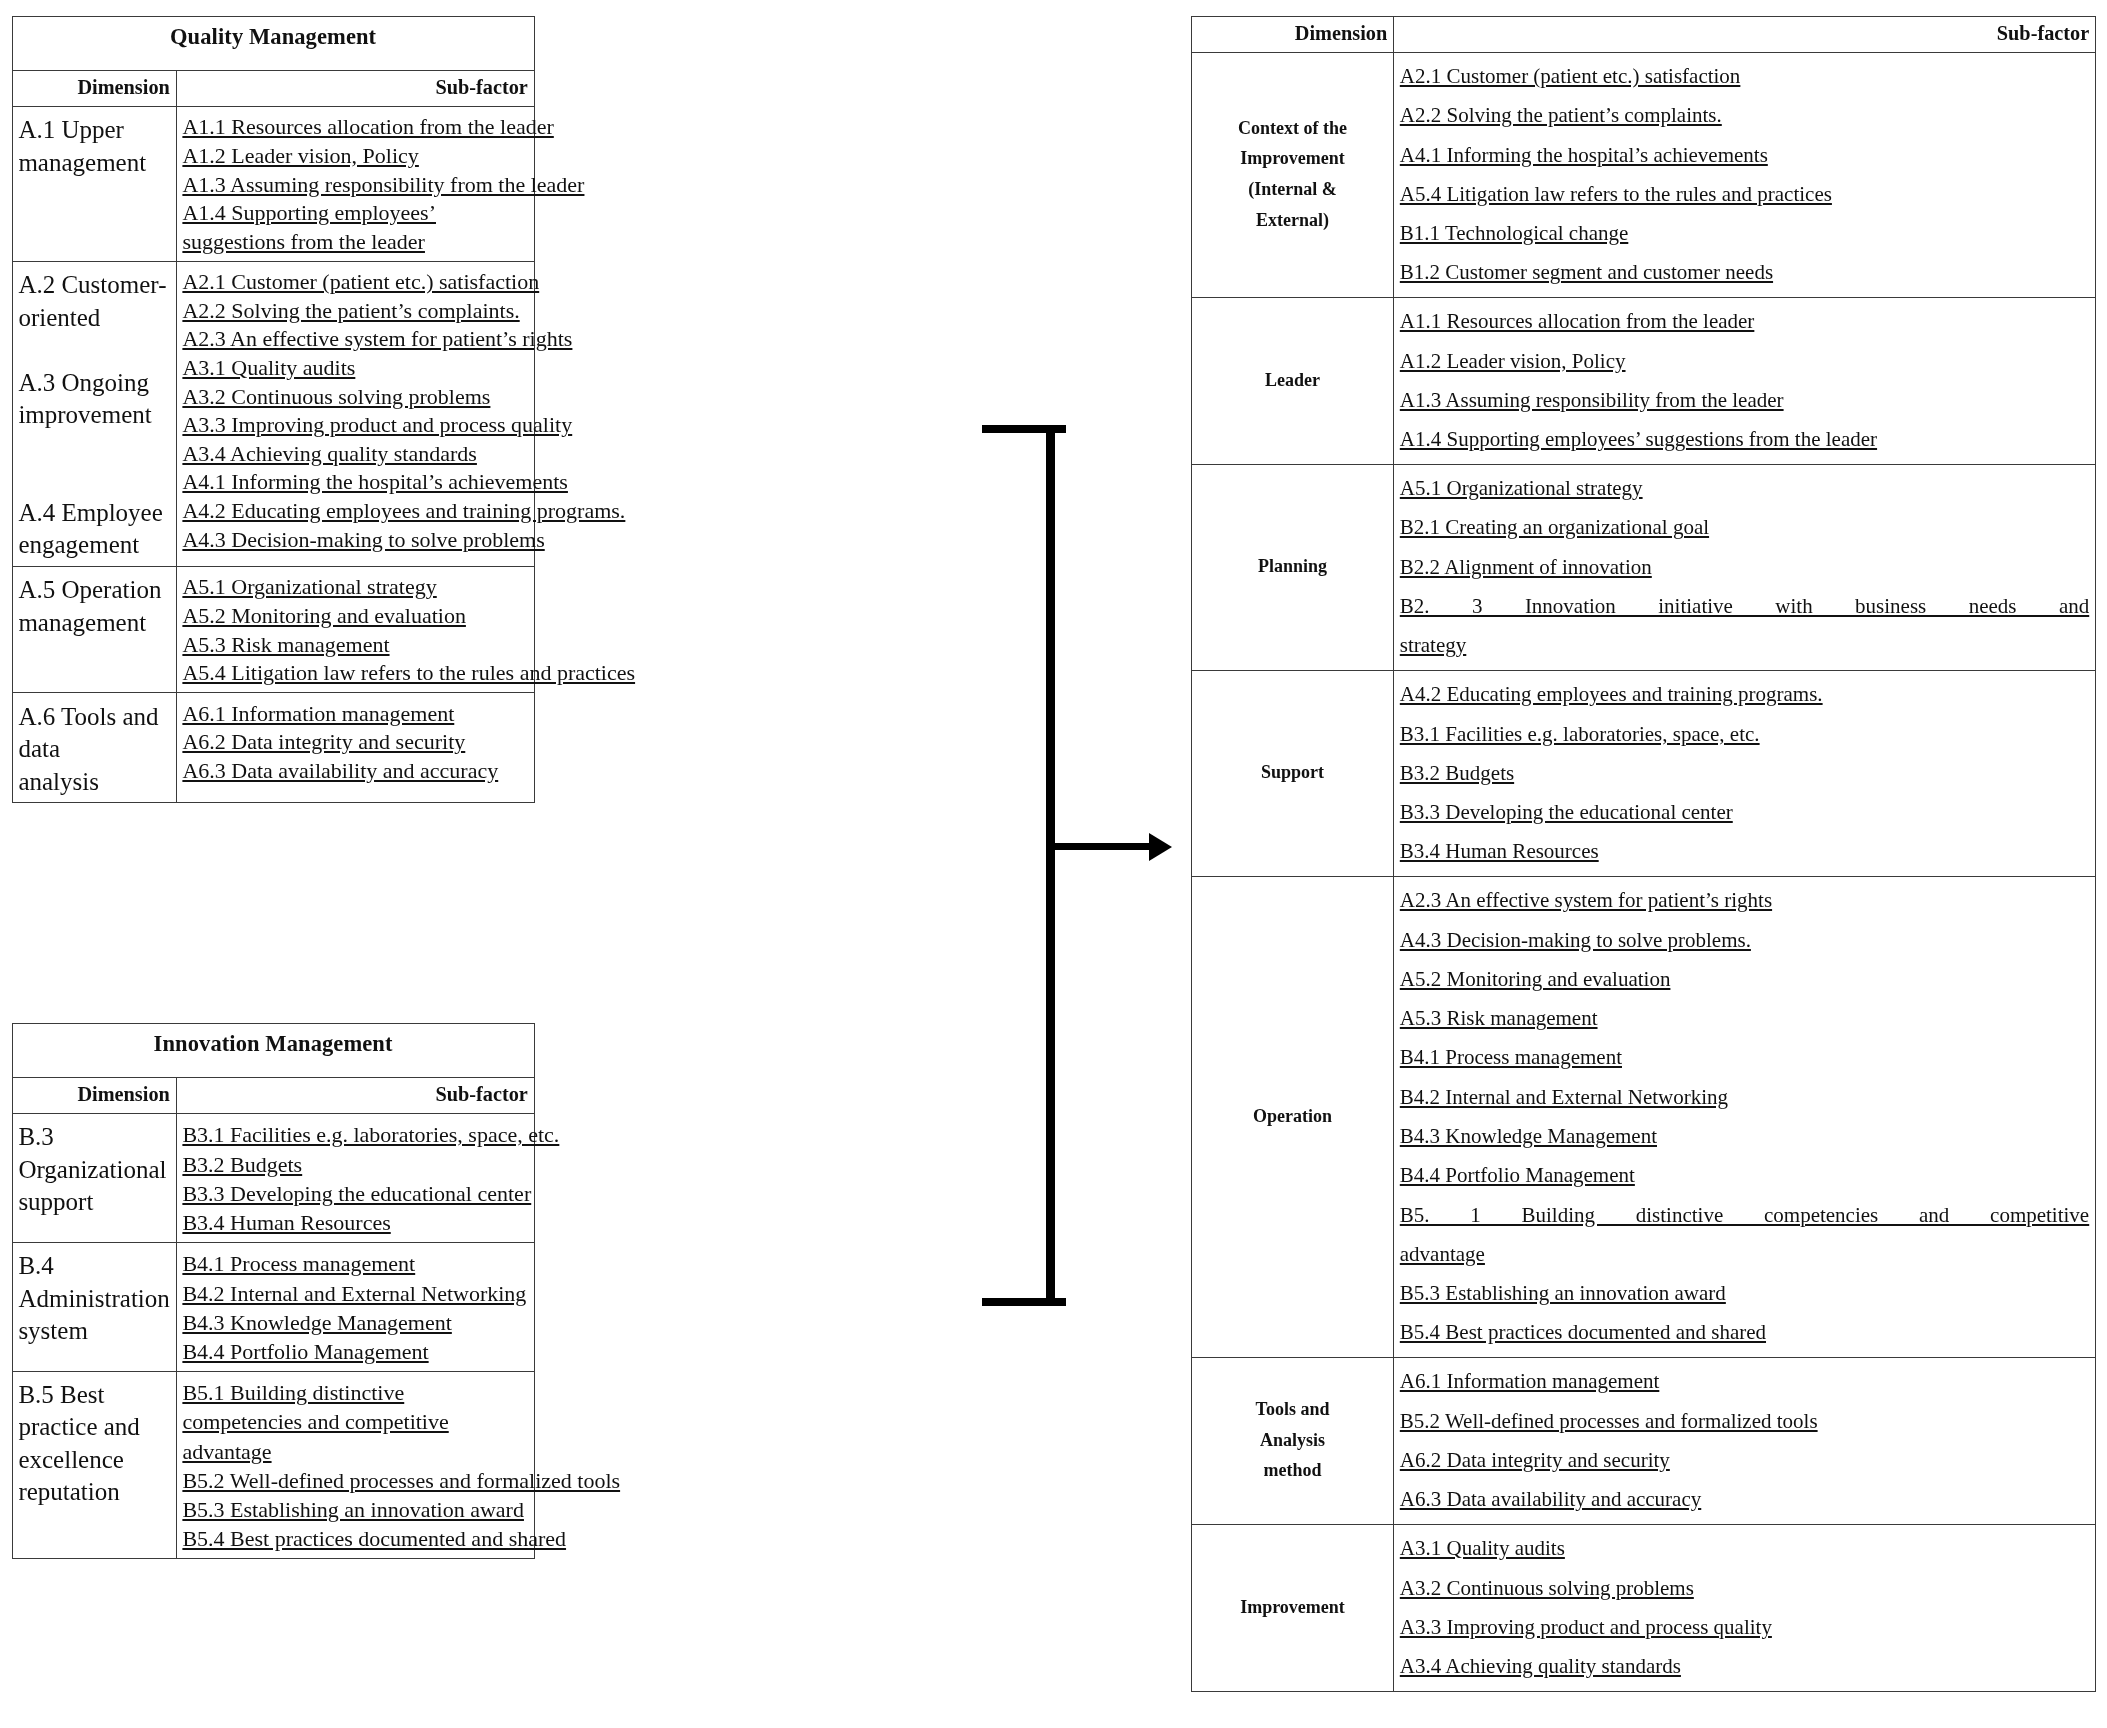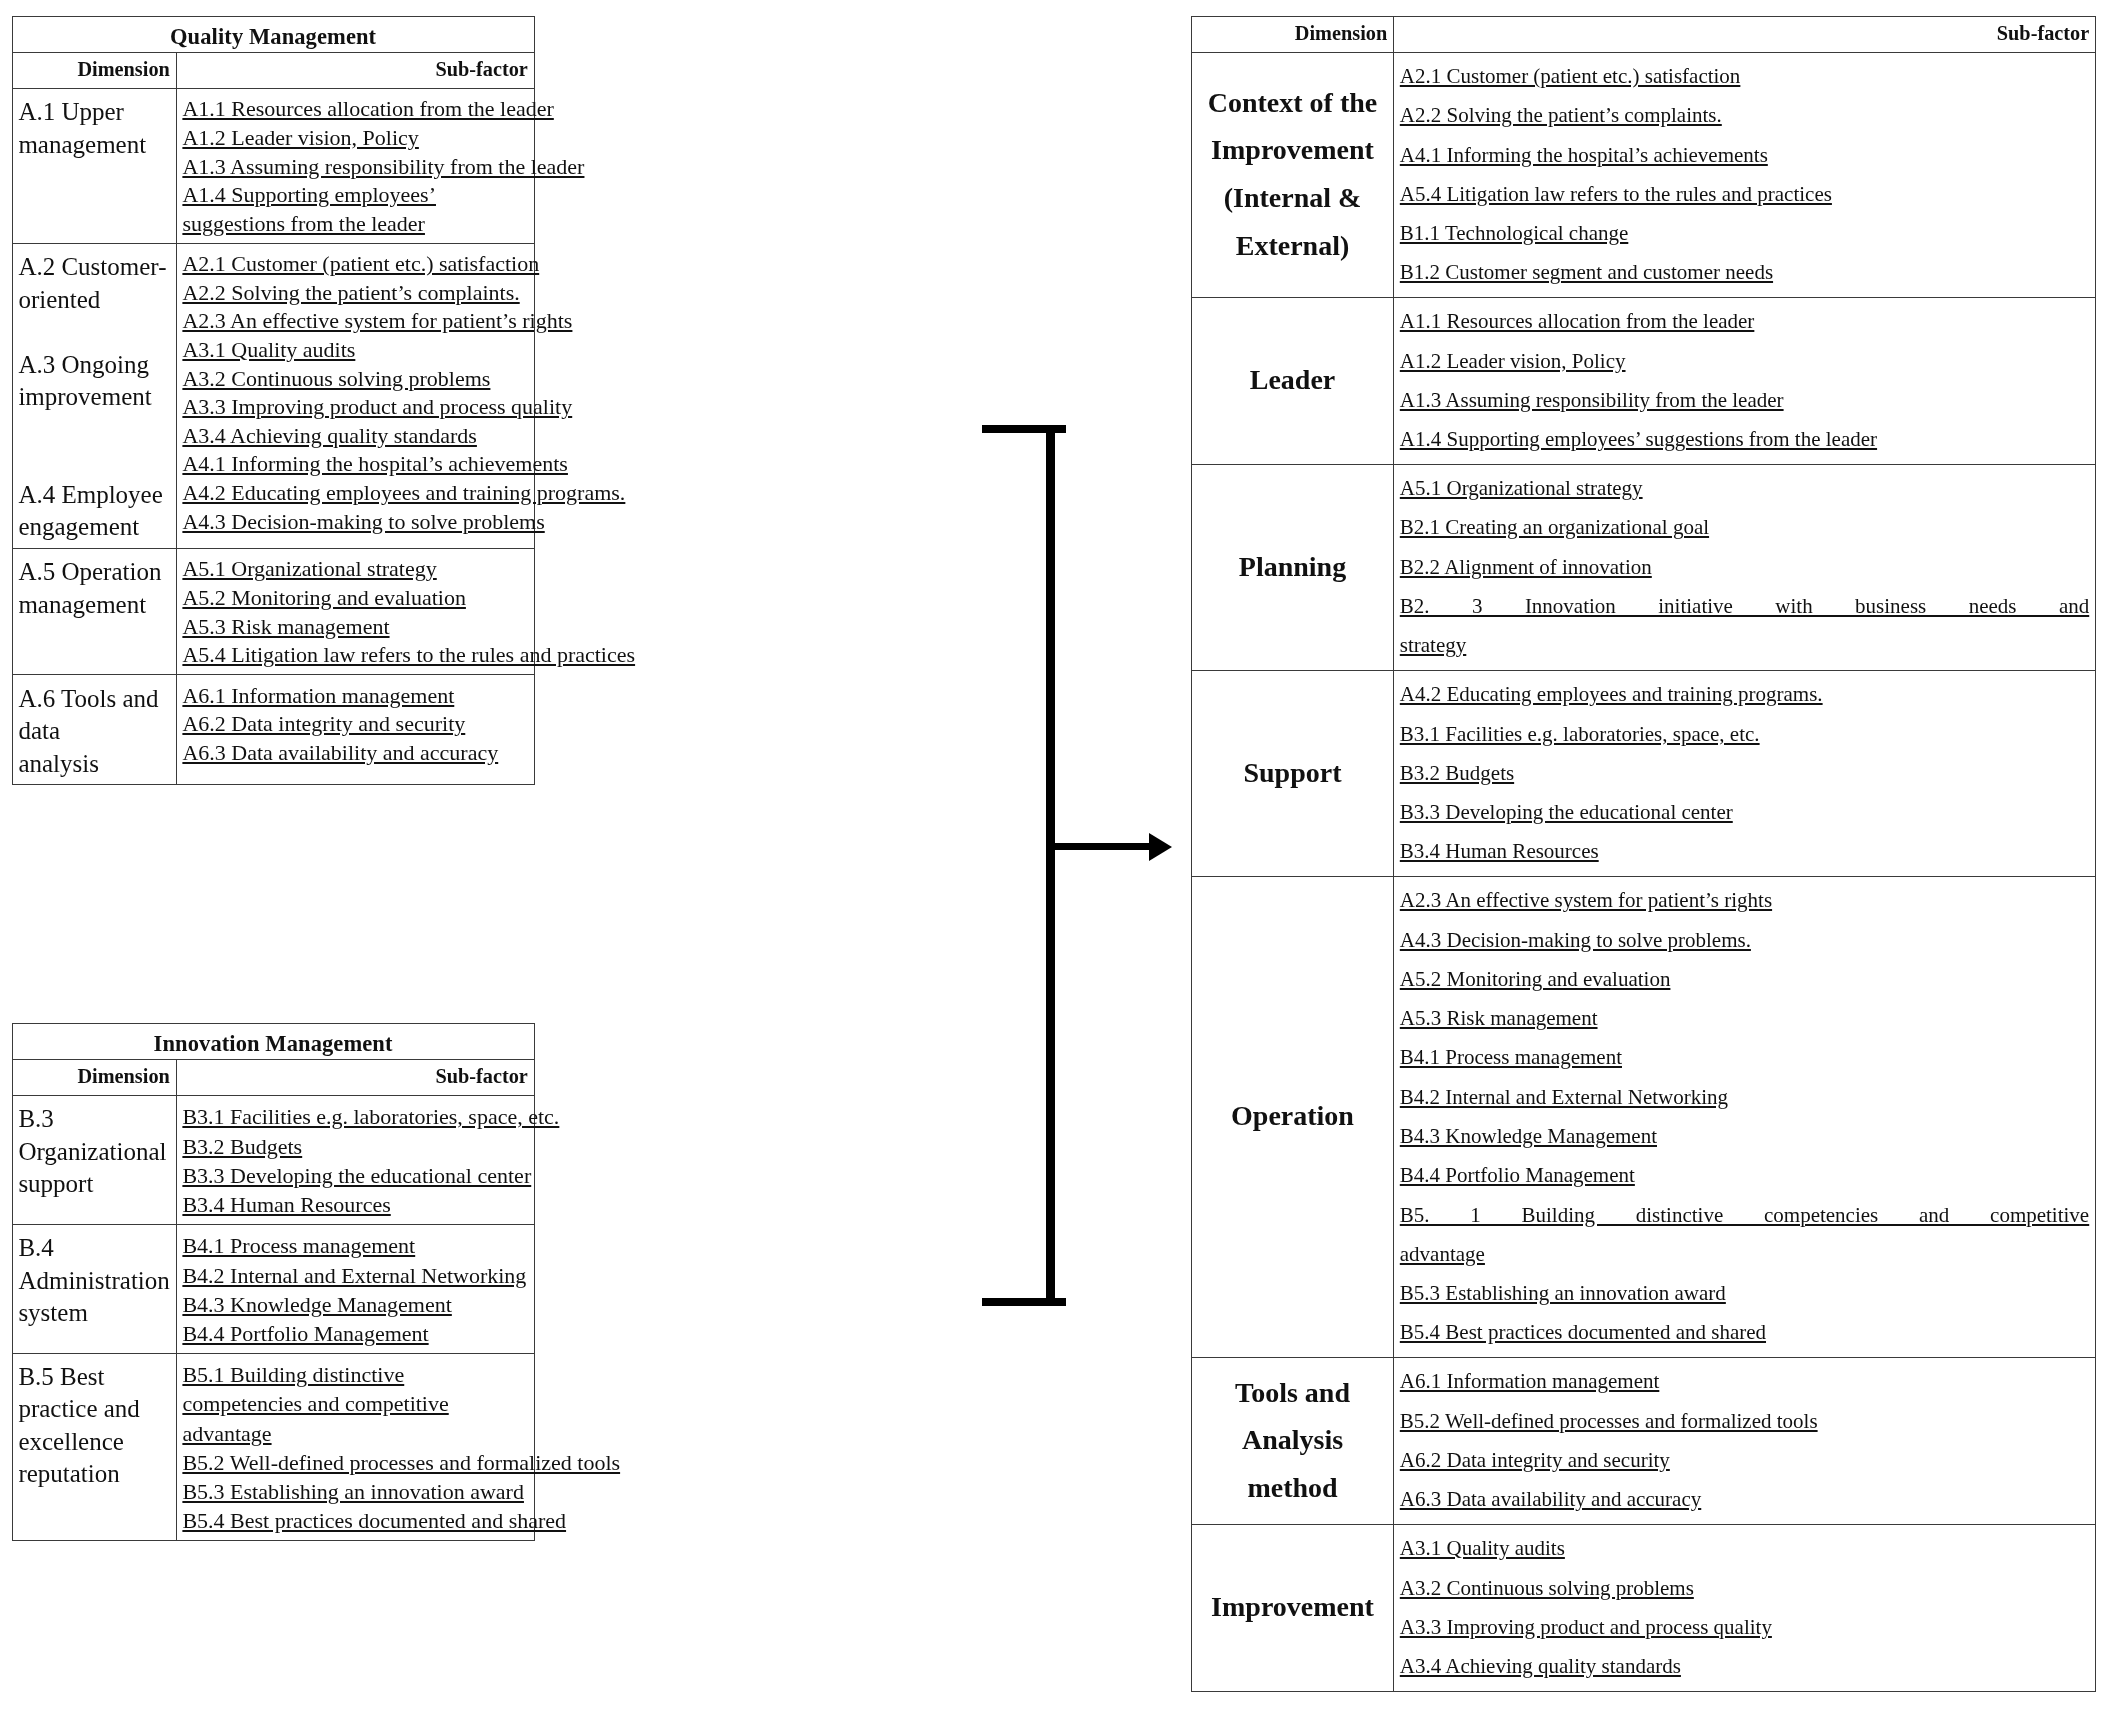--- a/index.html
+++ b/index.html
@@ -13,21 +13,21 @@
   .tbl{position:absolute;border-collapse:collapse;table-layout:fixed;background:#fff;}
   .tbl td,.tbl th{
     border:1.5px solid #3a3a3a;
     vertical-align:top;
     padding:2.9px 5.8px 4.4px 5.8px;
     font-weight:400;
     text-align:left;
   }
   .tbl .ttl{
     text-align:center;font-weight:bold;font-size:22.5px;
-    padding-top:7.3px;padding-bottom:2px;letter-spacing:0.1px;
+    padding-top:7.3px;padding-bottom:20px;letter-spacing:0.1px;
   }
   .tbl .hd{
     text-align:right;font-weight:bold;font-size:20.3px;
     padding-top:5.1px;padding-bottom:6.5px;
   }
   .dimcell{font-size:25px;line-height:1.30;}
   .subcell{font-size:22px;line-height:1.30;text-decoration:underline;}
   .subcell .ln{display:block;white-space:nowrap;}
   .subcell .ln.wrap{white-space:normal;}
 
@@ -44,21 +44,21 @@
   #tbl-innovation col.c2{width:358px;}
   #tbl-innovation .dimcell{padding-top:7.3px;}
   #tbl-innovation .subcell{padding-top:6.5px;line-height:1.33;}
 
   
   #tbl-total{left:1191px;top:16px;width:904px;}
   #tbl-total col.c1{width:202px;}
   #tbl-total col.c2{width:702px;}
   #tbl-total .dimcell{
     text-align:center;vertical-align:middle;
-    font-weight:bold;font-size:28px;line-height:1.70;
+    font-weight:bold;font-size:18px;line-height:1.70;
   }
   #tbl-total .subcell{font-size:21px;line-height:1.87;padding-top:4.4px;padding-bottom:4.4px;}
   #tbl-total .subcell .ln.just{
     white-space:normal;text-align:justify;text-align-last:justify;
   }
 
   
   #connector{position:absolute;left:966px;top:407px;width:218px;height:923px;}
   .apos{position:absolute;background:#000;}
   #brk-top   {left:16px; top:18px;  width:84px; height:8px;}

